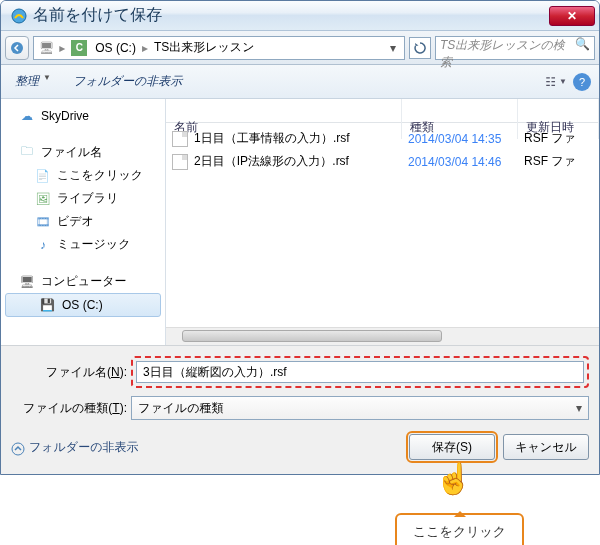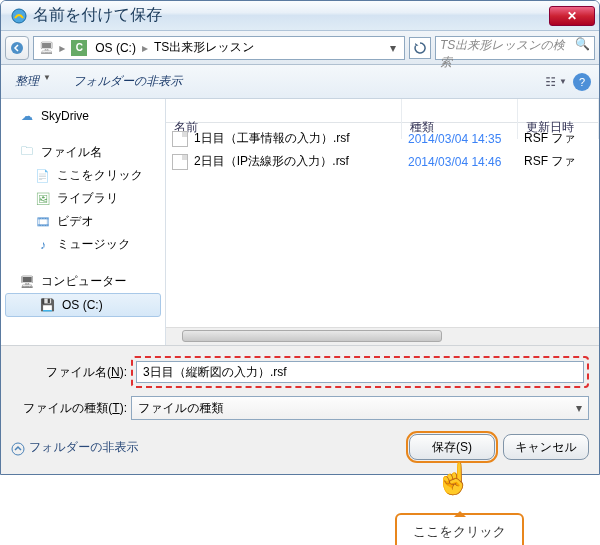--- a/index.html
+++ b/index.html
@@ -46,21 +46,21 @@
 .field-row { display: flex; align-items: center; margin-bottom: 8px; }
 .field-label { width: 120px; text-align: right; padding-right: 4px; }
 .field-label u { text-decoration: underline; }
 .filename-wrap { flex: 1; position: relative; padding: 3px; border: 2px dashed #e03030; border-radius: 4px; }
 .filename-input { width: 100%; height: 22px; border: 1px solid #8fa8c0; background: #fff; padding: 0 6px; }
 .filetype-select { flex: 1; height: 24px; border: 1px solid #8fa8c0; background: linear-gradient(to bottom,#fdfdfd,#f0f0f0); padding: 0 6px; display:flex;align-items:center; }
 .filetype-select .dd { margin-left:auto; color:#555; }
 .btn-row { display: flex; align-items: center; margin-top: 14px; }
 .hide-folders { display: flex; align-items: flex-end; gap: 4px; color: #2a4a7a; }
 .btn-group { margin-left: auto; display: flex; gap: 8px; }
-.btn { width: 86px; height: 26px; border: 1px solid #8094a8; background: linear-gradient(to bottom,#fdfdfd,#e4e8ec); border-radius: 8px; display:flex;align-items:center;justify-content:center; }
+.btn { width: 86px; height: 26px; border: 1px solid #8094a8; background: linear-gradient(to bottom,#fdfdfd,#e4e8ec); border-radius: 3px; display:flex;align-items:center;justify-content:center; }
 .btn.highlight { outline: 2px solid #e8861c; outline-offset: 1px; }
 .annotation { position: relative; height: 80px; }
 .hand { position: absolute; left: 435px; top: -14px; font-size: 30px; }
 .callout { position: absolute; left: 395px; top: 38px; background: #fff; border: 2px solid #e8861c; border-radius: 6px; padding: 8px 16px; color: #333; font-size: 13px; }
 .callout::before { content:''; position:absolute; top:-10px; left:50%; margin-left:-6px; border:6px solid transparent; border-bottom-color:#e8861c; }
 </style>
 </head>
 <body>
 
 <div class="window">

